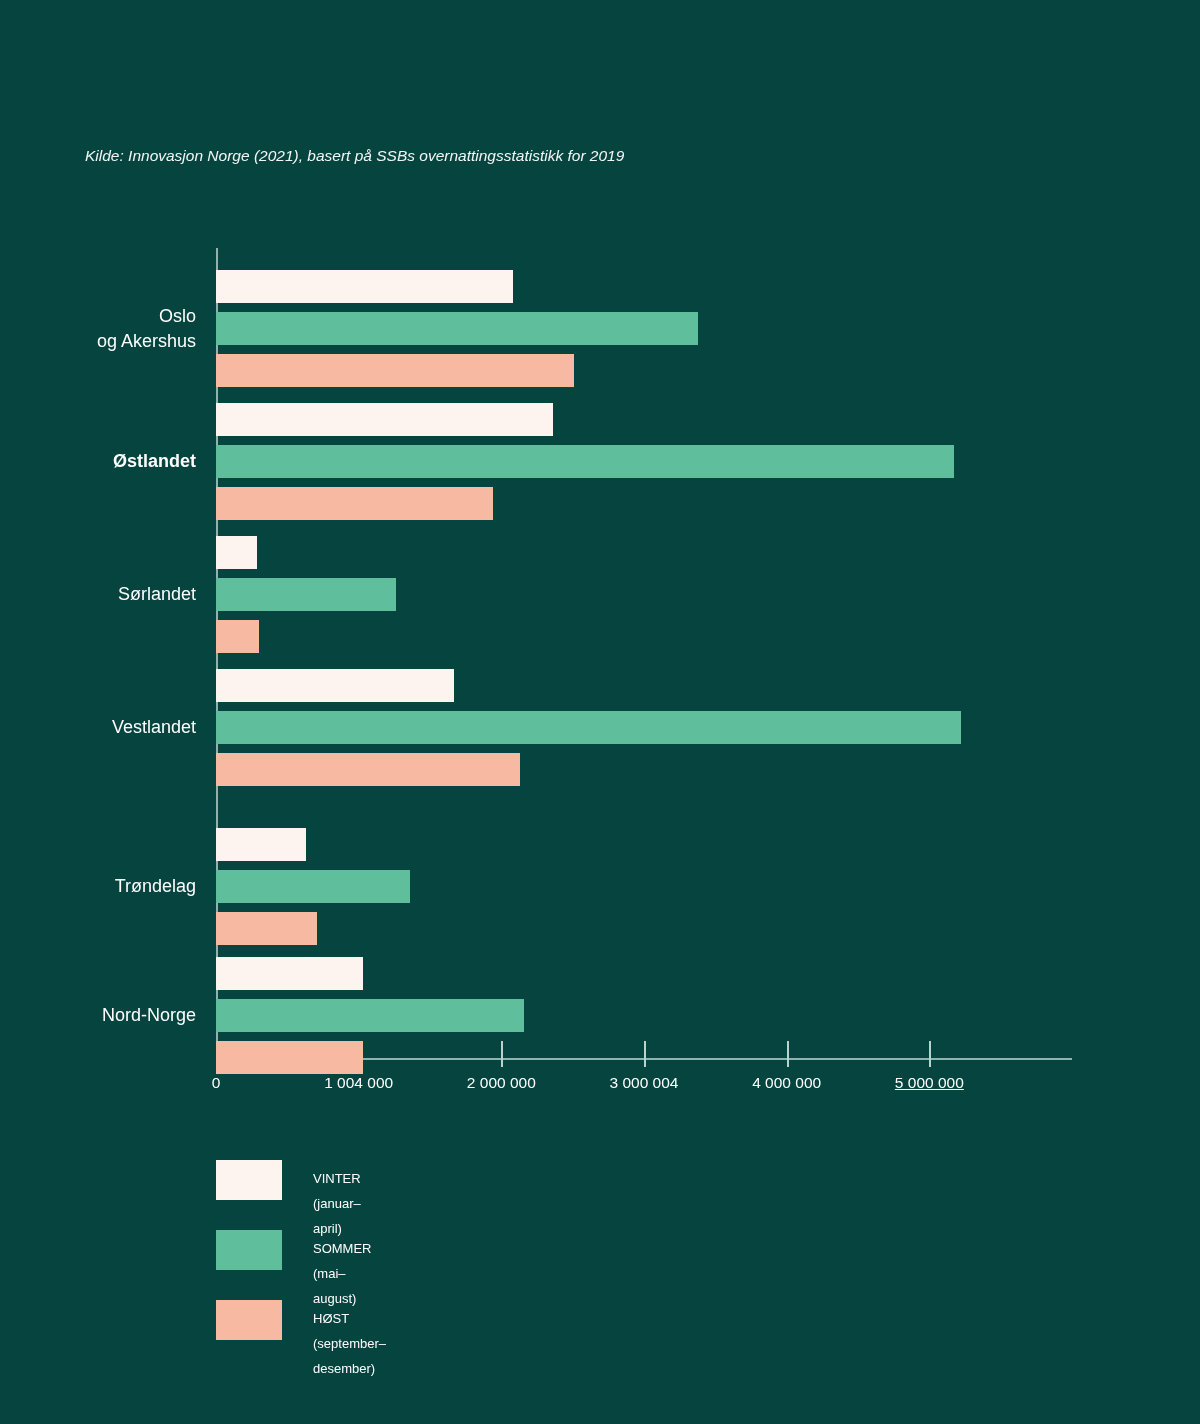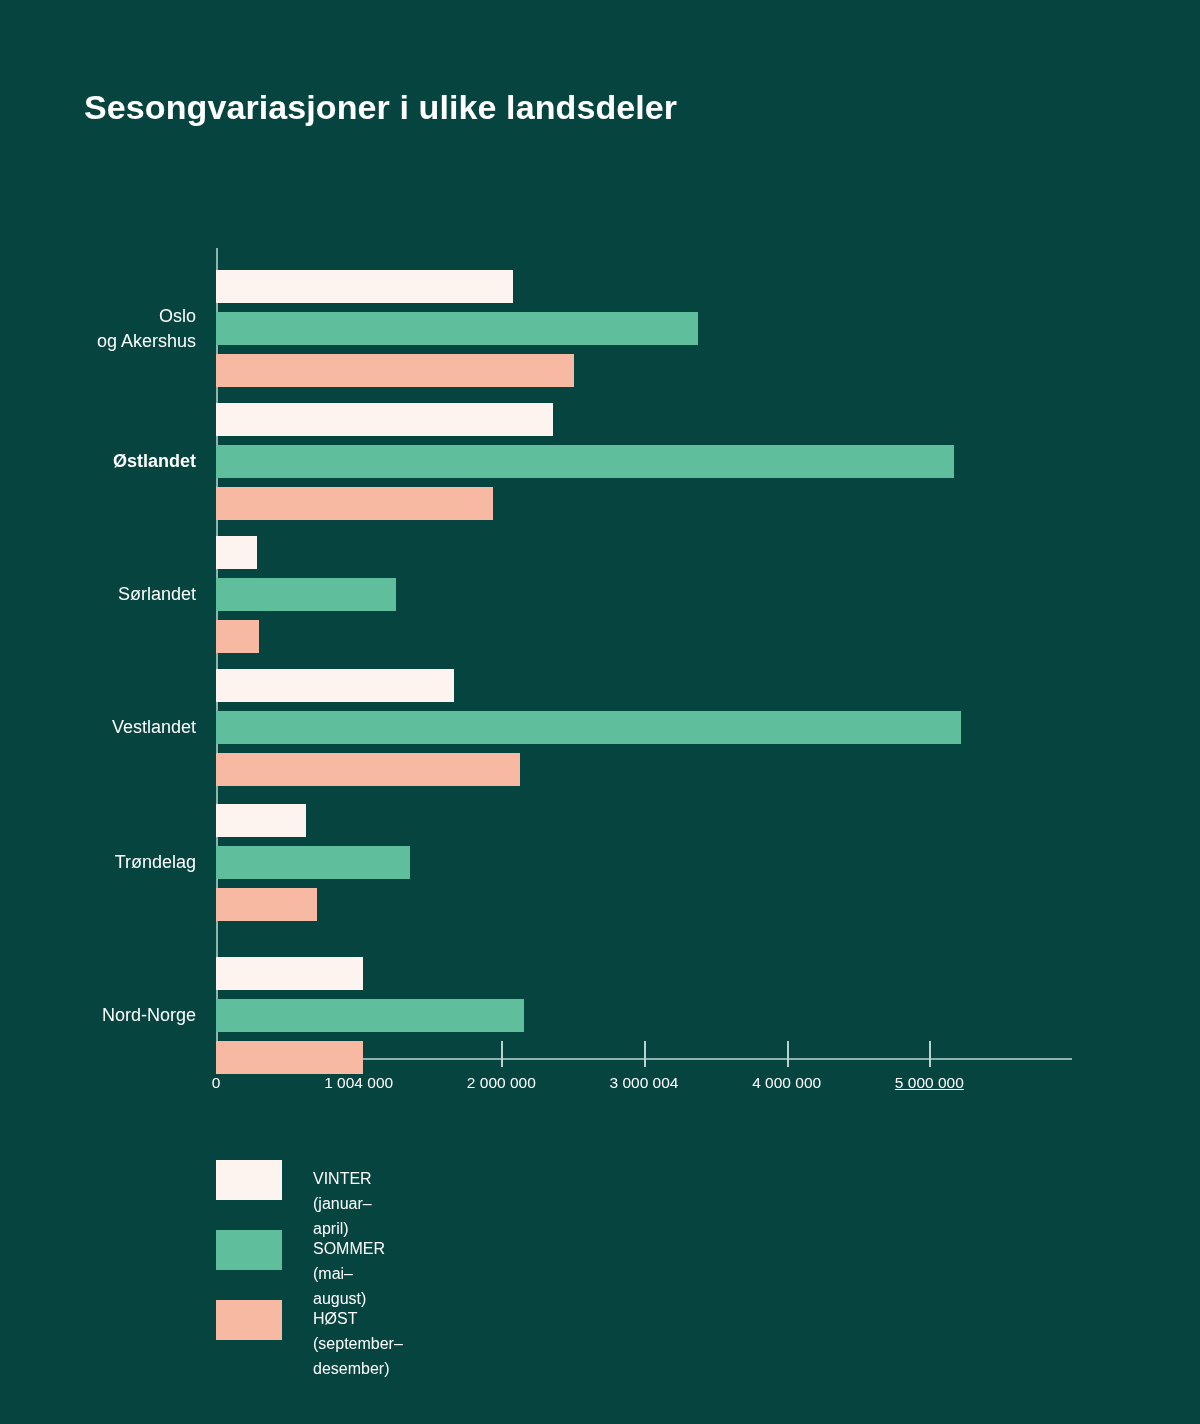--- a/index.html
+++ b/index.html
@@ -127,32 +127,32 @@
     width: 66px;
     height: 40px;
   }
   .legend-swatch.s-vinter { background: #fdf4f0; }
   .legend-swatch.s-sommer { background: #5fbe9b; }
   .legend-swatch.s-host   { background: #f8b9a3; }
   .legend-label {
     position: absolute;
     left: 97px;
     top: 6px;
-    font-size: 16px;
+    font-size: 13px;
     line-height: 25px;
     color: #ffffff;
     white-space: pre-line;
   }
 </style>
 </head>
 <body>
 
 <div class="page">
 
-  <div class="chart-title">Sesongvariasjoner i ulike landsdeler</div>
+  <div class="chart-subtitle">Kilde: Innovasjon Norge (2021), basert på SSBs overnattingsstatistikk for 2019</div>
 
   <div class="plot">
     <div class="axis-y"></div>
     <div class="axis-x"></div>
     <div id="ticks">
         <div class="tick-label" style="left: 0px;">0</div>
         <div class="tick" style="left: 142.667px;"></div>
         <div class="tick-label" style="left: 142.667px;">1 004 000</div>
         <div class="tick" style="left: 285.333px;"></div>
         <div class="tick-label" style="left: 285.333px;">2 000 000</div>
@@ -182,21 +182,21 @@
           <div class="bar s-vinter" title="VINTER (januar–april): 290000" style="top: 0px; width: 41.3733px;"></div>
           <div class="bar s-sommer" title="SOMMER (mai–august): 1260000" style="top: 42px; width: 179.76px;"></div>
           <div class="bar s-host" title="HØST (september–desember): 300000" style="top: 84px; width: 42.8px;"></div>
         </div>
         <div class="group" style="top: 421px; height: 117px;">
           <div class="group-label" style="top: 46px;">Vestlandet</div>
           <div class="bar s-vinter" title="VINTER (januar–april): 1670000" style="top: 0px; width: 238.253px;"></div>
           <div class="bar s-sommer" title="SOMMER (mai–august): 5220000" style="top: 42px; width: 744.72px;"></div>
           <div class="bar s-host" title="HØST (september–desember): 2130000" style="top: 84px; width: 303.88px;"></div>
         </div>
-        <div class="group" style="top: 556px; height: 117px;">
+        <div class="group" style="top: 580px; height: 117px;">
           <div class="group-label" style="top: 46px;">Trøndelag</div>
           <div class="bar s-vinter" title="VINTER (januar–april): 630000" style="top: 0px; width: 89.88px;"></div>
           <div class="bar s-sommer" title="SOMMER (mai–august): 1360000" style="top: 42px; width: 194.027px;"></div>
           <div class="bar s-host" title="HØST (september–desember): 710000" style="top: 84px; width: 101.293px;"></div>
         </div>
         <div class="group" style="top: 709px; height: 117px;">
           <div class="group-label" style="top: 46px;">Nord-Norge</div>
           <div class="bar s-vinter" title="VINTER (januar–april): 1030000" style="top: 0px; width: 146.947px;"></div>
           <div class="bar s-sommer" title="SOMMER (mai–august): 2160000" style="top: 42px; width: 308.16px;"></div>
           <div class="bar s-host" title="HØST (september–desember): 1030000" style="top: 84px; width: 146.947px;"></div>

